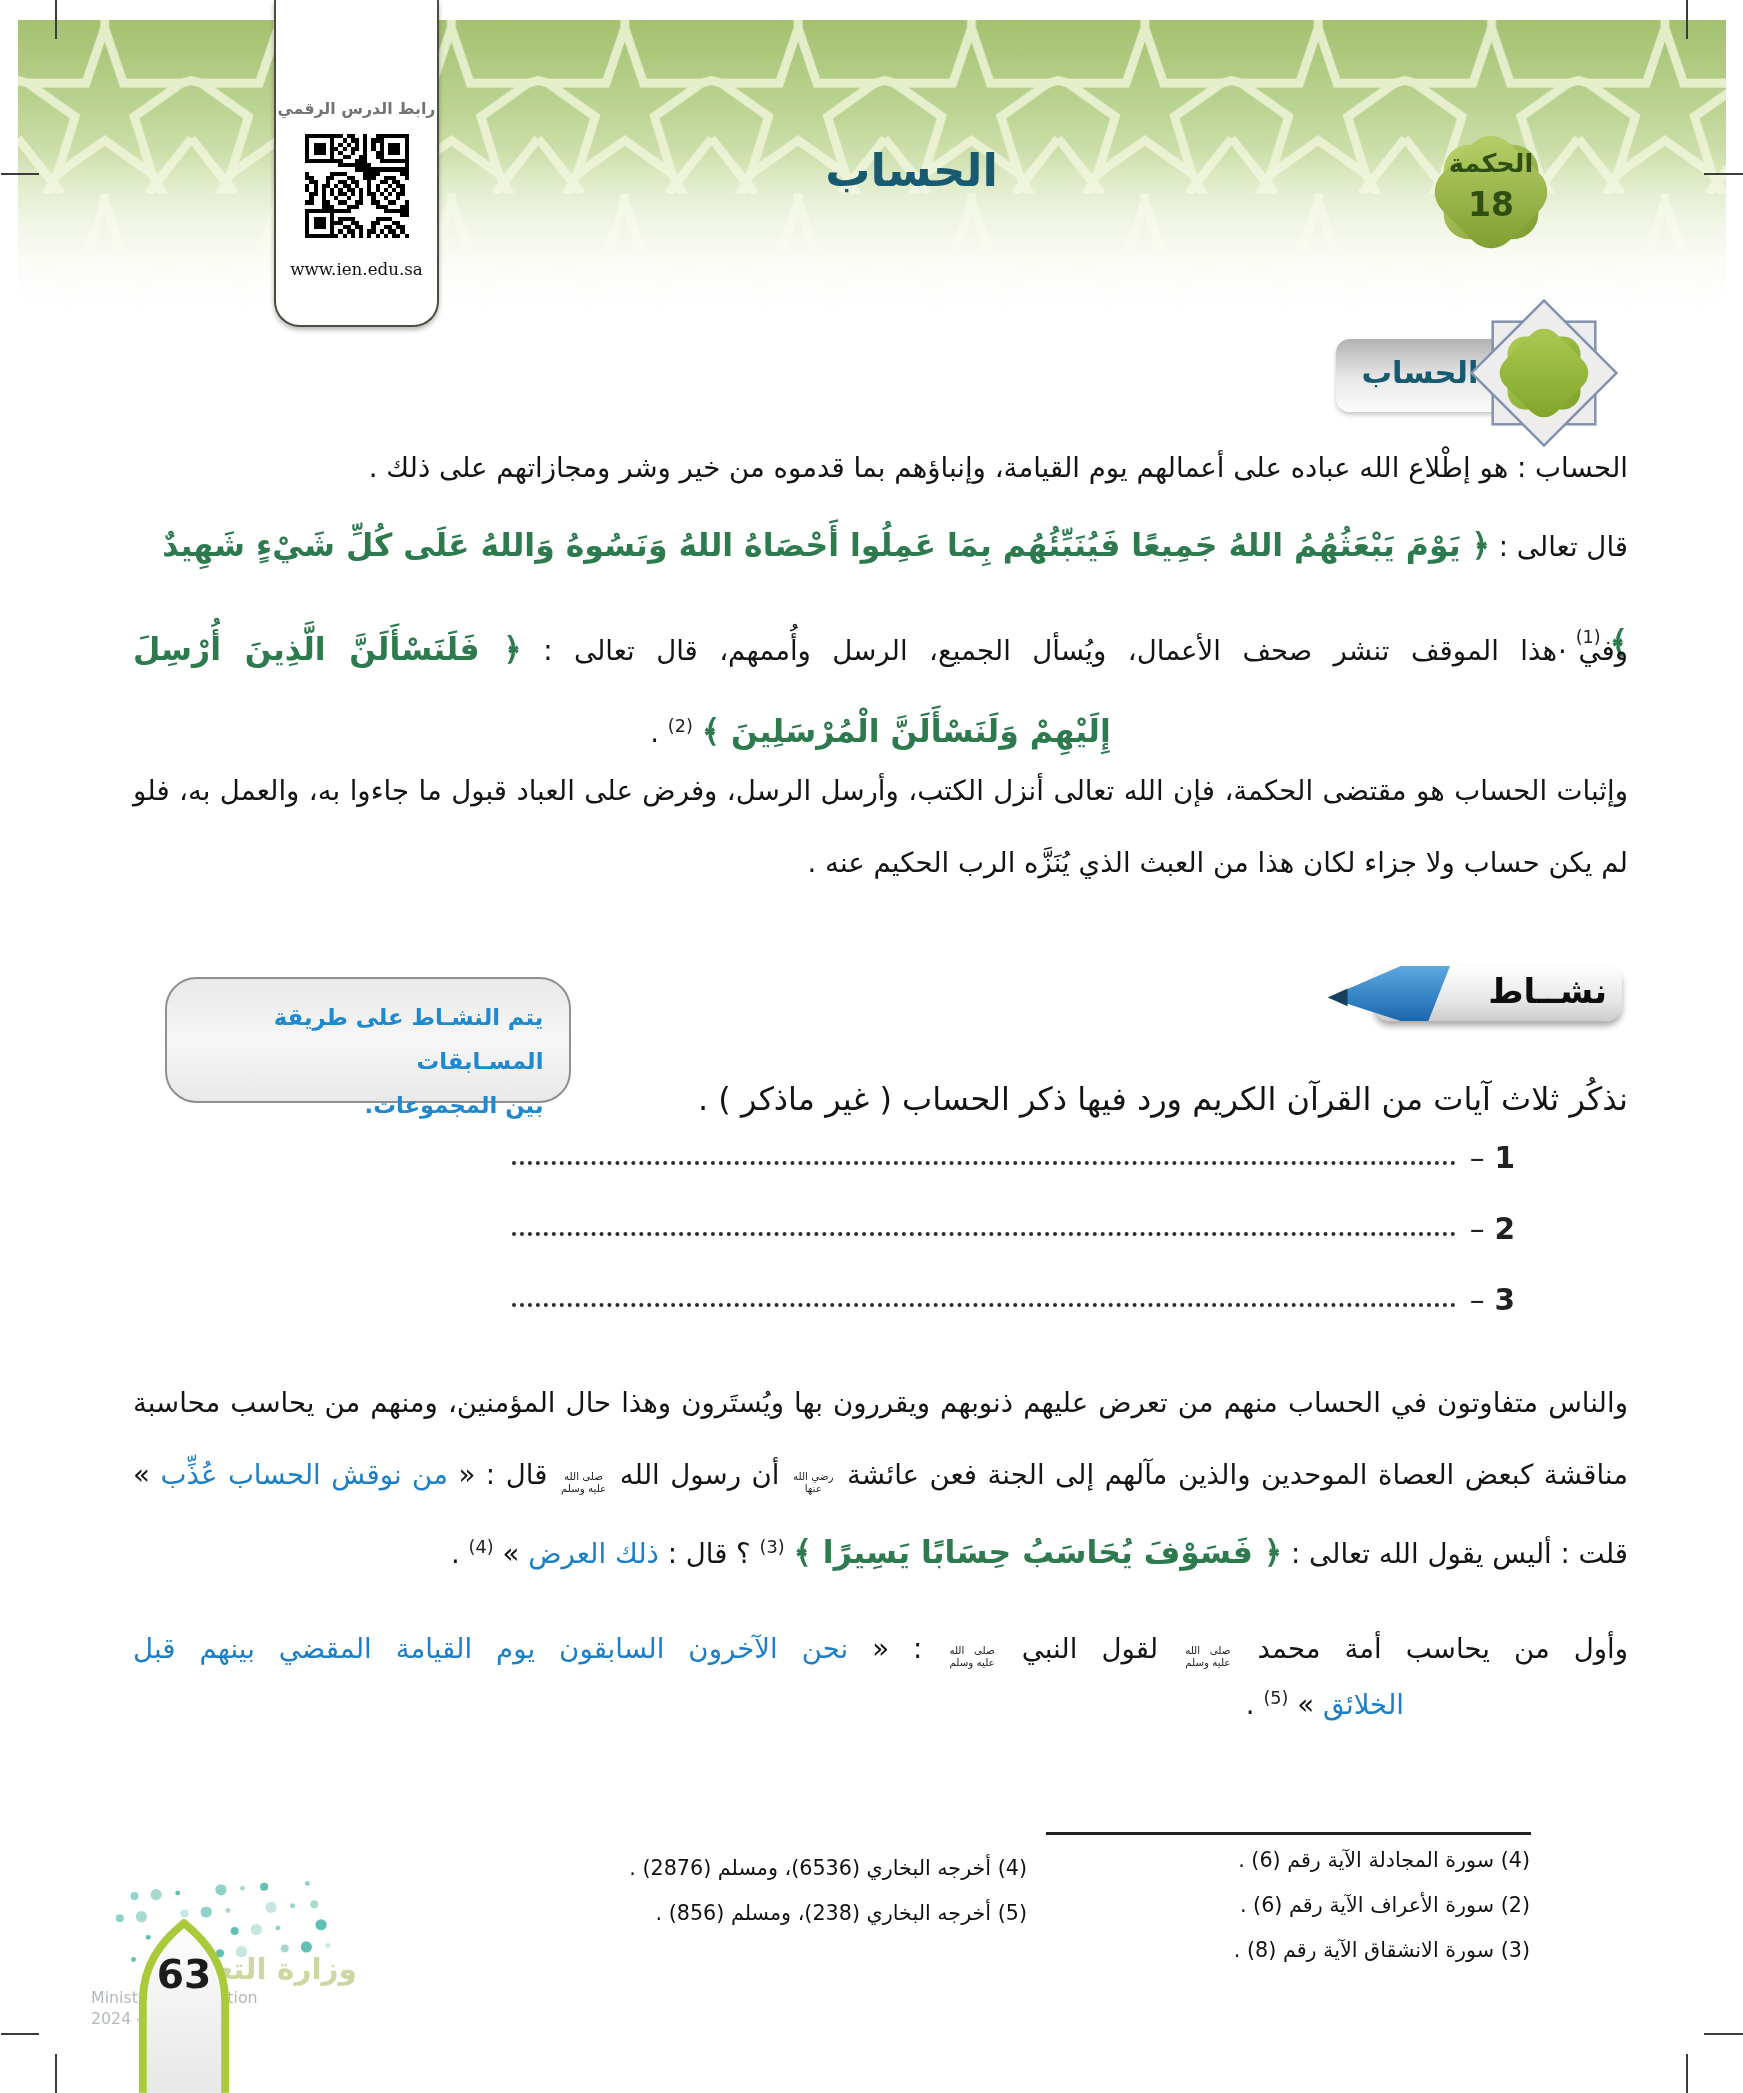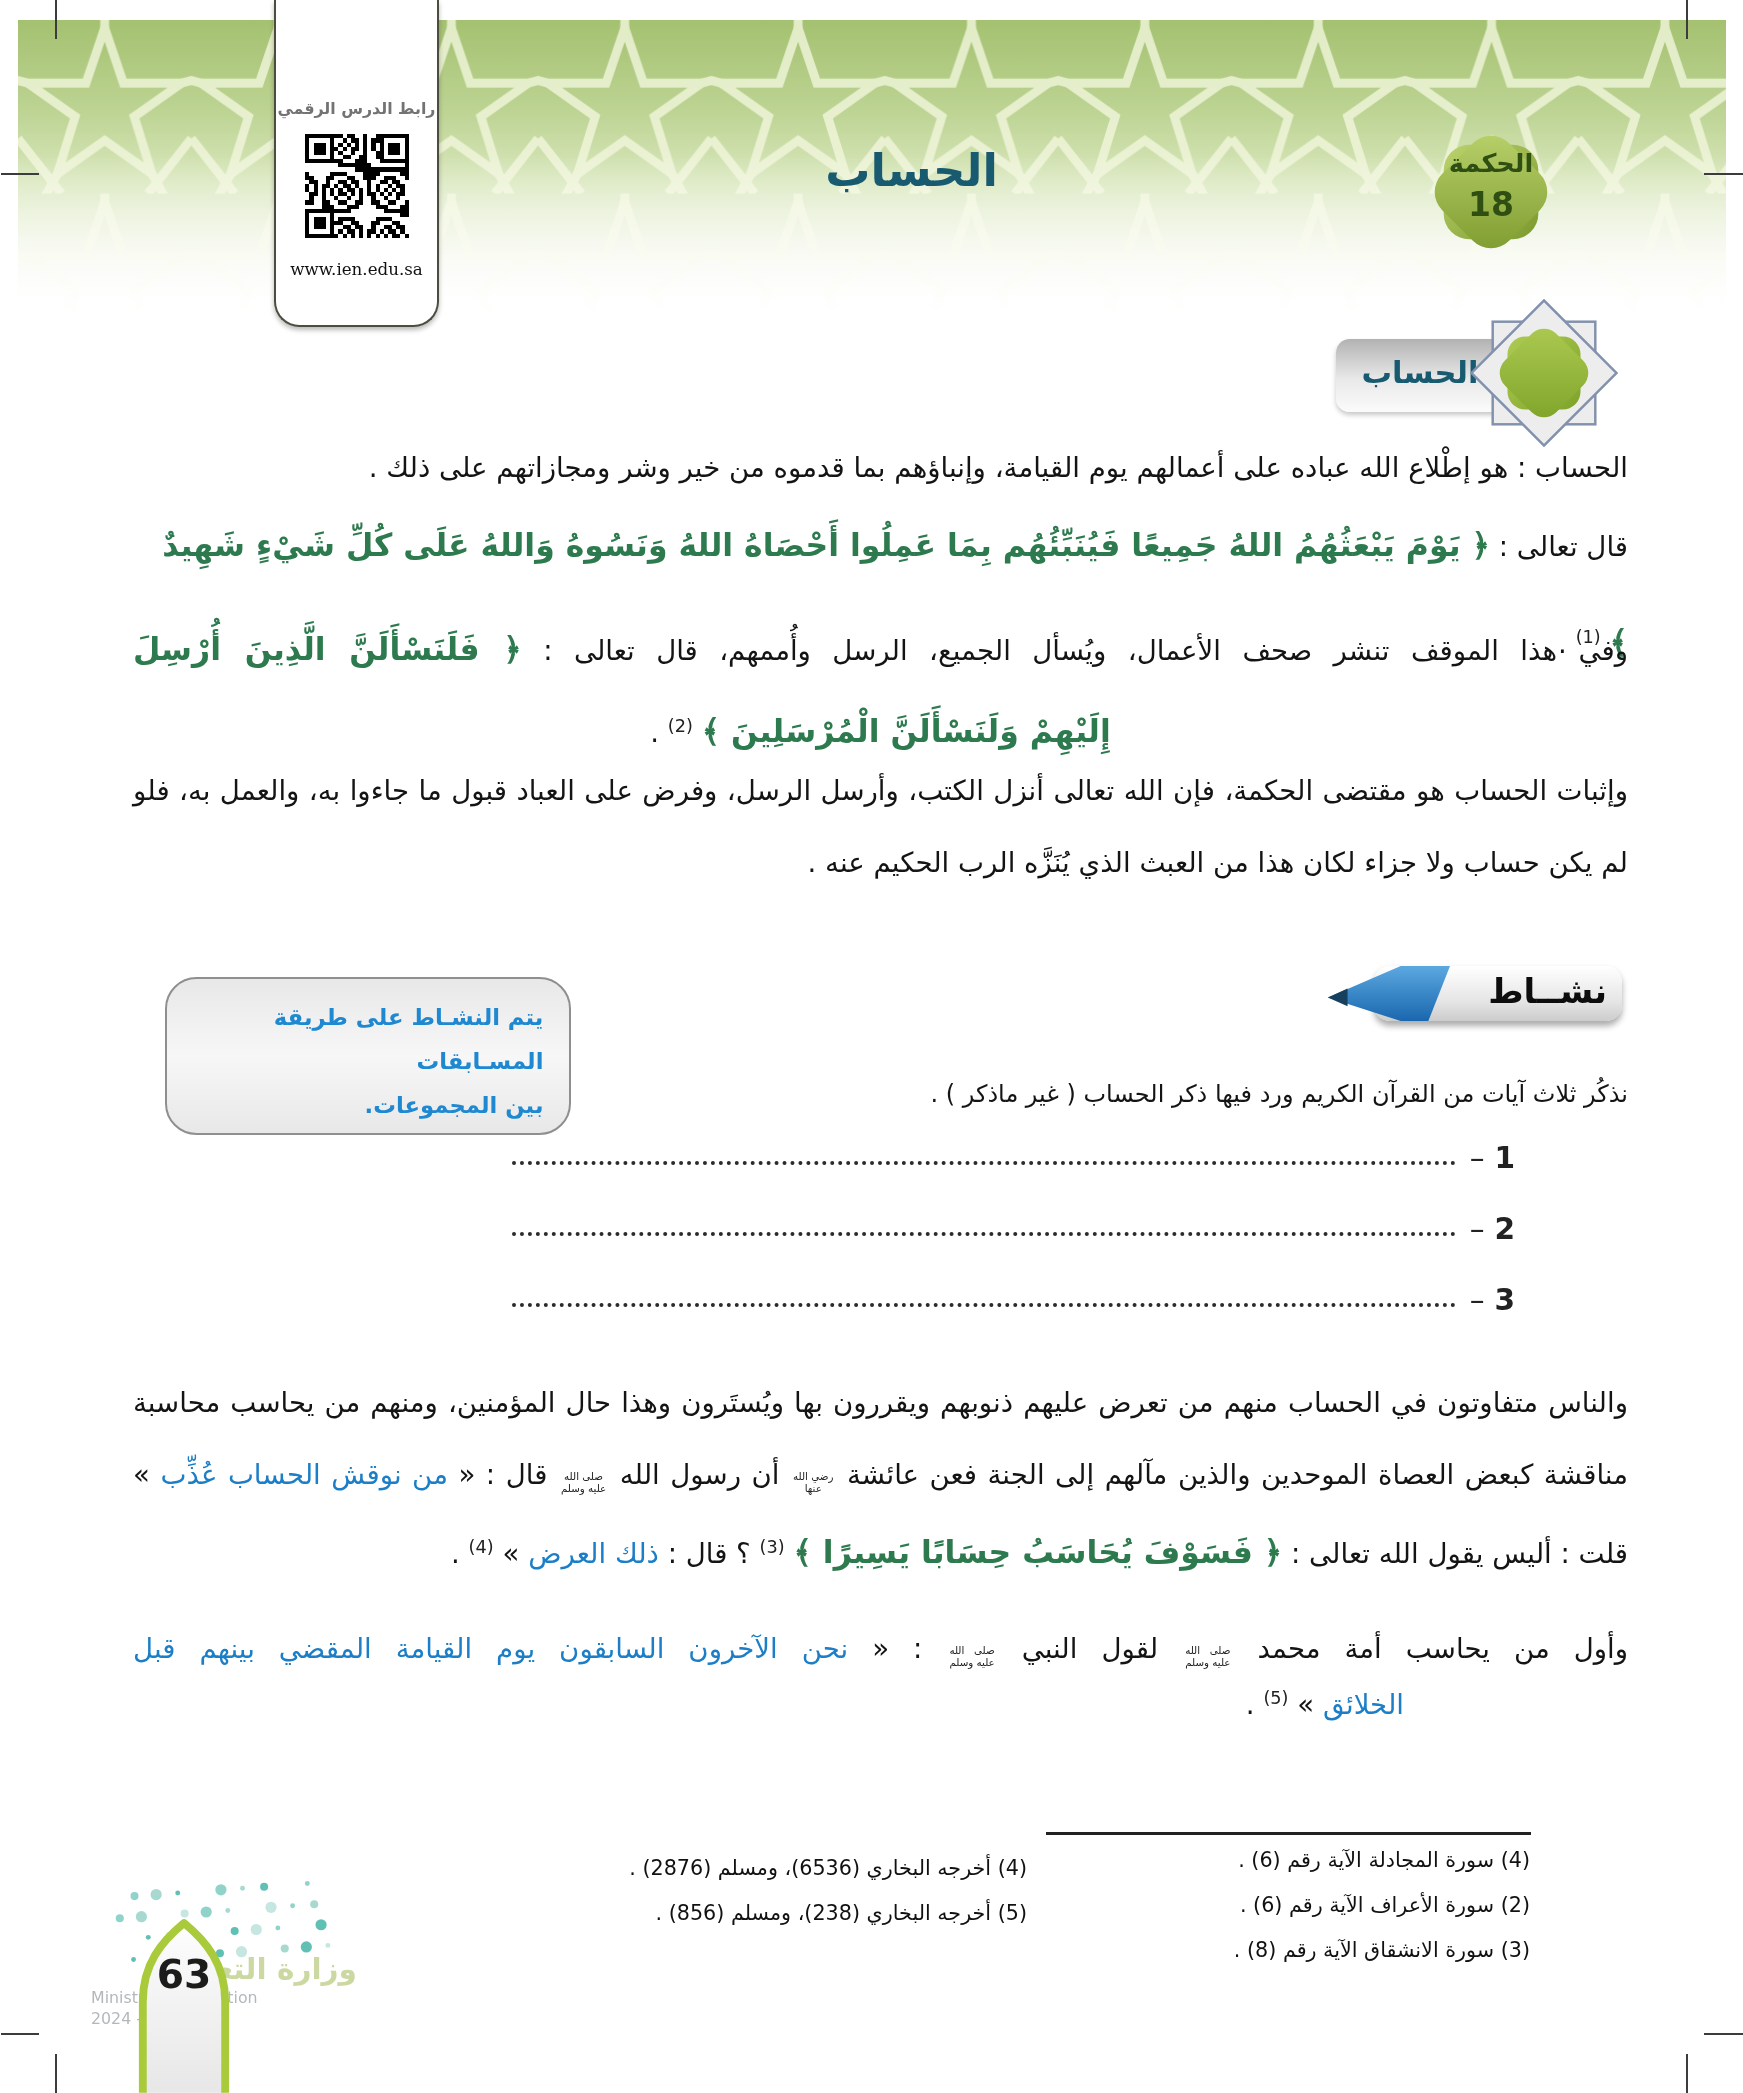--- a/index.html
+++ b/index.html
@@ -40,26 +40,26 @@
   .ref{font-size:17.7px;vertical-align:9.9px;color:#222;font-weight:normal;}
   .hon{display:inline-block;font-size:10.3px;line-height:1.12;color:#222;text-align:center;
        vertical-align:-7.9px;white-space:pre-line;margin:16px 3px;font-weight:normal;}
   
   .nashat-bar{position:absolute;left:1374px;top:966px;width:248px;height:55px;border-radius:15.8px;
               background:linear-gradient(180deg,#ffffff,#e5e5e5 65%,#cccccc);
               box-shadow:0 4.9px 6.9px rgba(0,0,0,.33);z-index:2;}
   .nashat-label{position:absolute;left:1440px;top:971px;width:167px;text-align:right;
                 font-size:34px;font-weight:bold;color:#0d0d0d;z-index:4;}
   .pencil{position:absolute;left:1318px;top:961px;width:134px;height:65px;z-index:3;}
-  .note-box{position:absolute;left:165px;top:977px;width:406px;height:158px;box-sizing:border-box;
+  .note-box{position:absolute;left:165px;top:977px;width:406px;height:126px;box-sizing:border-box;
             background:linear-gradient(180deg,#e8e8e8,#f7f7f7 50%,#e8e8e8);
             border:2px solid #8f8f8f;border-radius:31.5px;padding:15.8px 25.6px;direction:rtl;
             color:#1e88d0;font-weight:bold;font-size:22.7px;line-height:1.95;
             white-space:pre-line;text-align:right;z-index:2;}
-  .question{position:absolute;right:116px;top:1080px;direction:rtl;font-size:24px;
+  .question{position:absolute;right:116px;top:1080px;direction:rtl;font-size:32px;
             color:#141414;z-index:2;}
   .dotline{position:absolute;left:512px;width:1003px;height:49px;direction:rtl;display:flex;
            align-items:flex-end;color:#222;z-index:2;}
   .dotline .num{font-size:29.6px;font-weight:bold;line-height:1;}
   .dotline .dash{font-size:29.6px;margin:0 9.9px;line-height:1;}
   .dotline .dots{flex:1;border-bottom:4.9px dotted #2b2b2b;margin-bottom:8.9px;margin-right:3.9px;}
   .p6-tail{position:absolute;left:1010px;top:1669px;width:394px;direction:rtl;text-align:right;
            font-size:27.6px;line-height:59px;color:#141414;z-index:2;}
   
   .fn-divider{position:absolute;left:1046px;top:1832px;width:485px;height:3px;background:#222;z-index:2;}

